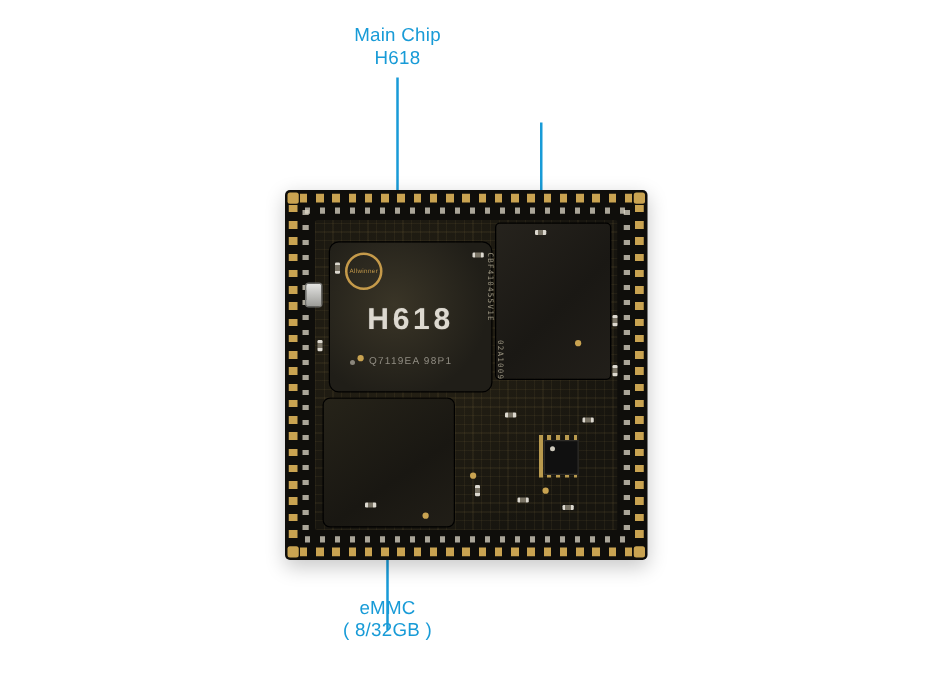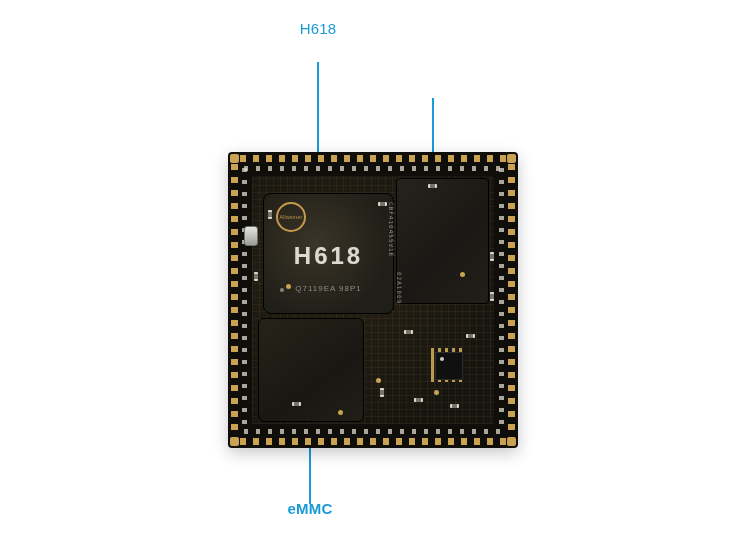--- a/index.html
+++ b/index.html
@@ -98,30 +98,32 @@
     position:absolute; writing-mode:vertical-rl; color:#98927f;
     font-size:6px; letter-spacing:1px; font-family:"DejaVu Sans Mono", monospace;
   }
 </style>
 </head>
 <body>
 
 <div id="stage">
 
   <div class="callout" style="left:248px; top:20px;">
+    <div>Main Chip</div>
     <div>H618</div>
   </div>
   <div class="leader-v" style="left:317px; top:62px; height:142px;"></div>
   <div class="callout-dot" style="left:314px; top:202px;"></div>
 
   <div class="leader-v" style="left:432px; top:98px; height:110px;"></div>
   <div class="callout-dot" style="left:429px; top:208px;"></div>
 
-  <div class="callout" style="left:240px; top:500px;font-weight:bold;">
+  <div class="callout" style="left:240px; top:478px;">
     <div>eMMC</div>
+    <div>( 8/32GB )</div>
   </div>
   <div class="leader-v" style="left:309px; top:382px; height:122px;"></div>
   <div class="callout-dot" style="left:306px; top:374px;"></div>
 
   <div class="pcb">
     <div class="pcb-inner"></div>
 
     <div class="pads-h" style="top:3px; left:12px; right:12px;"></div>
     <div class="pads-h" style="bottom:3px; left:12px; right:12px;"></div>
     <div class="pads-v" style="left:3px; top:12px; bottom:12px;"></div>

